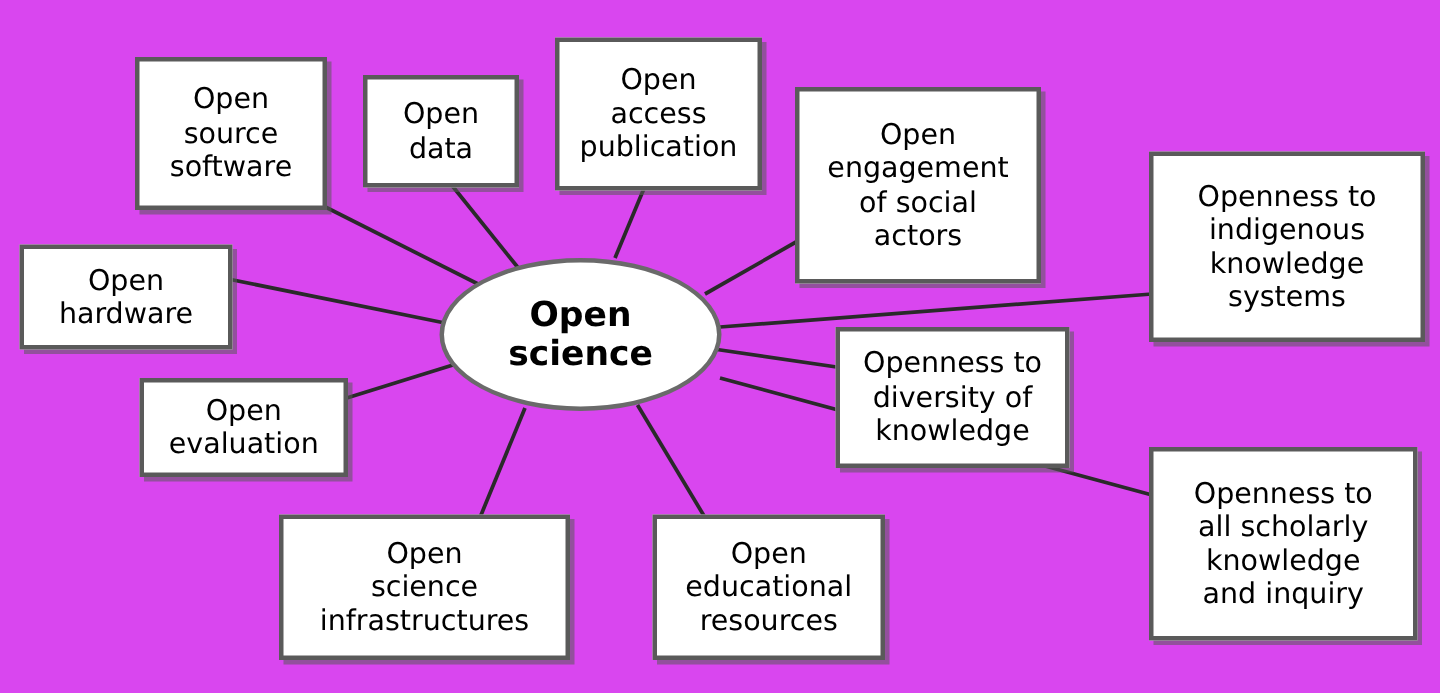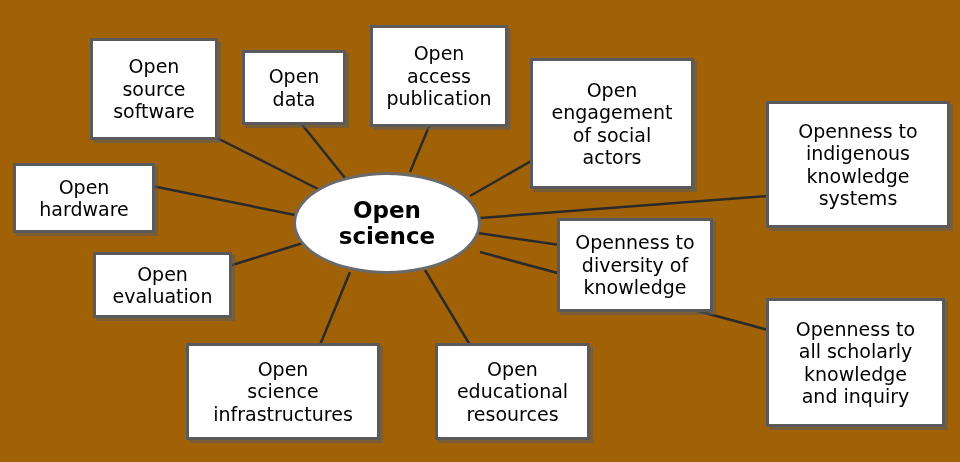--- a/index.html
+++ b/index.html
@@ -4,21 +4,21 @@
 <style>
   html, body {
     margin: 0;
     padding: 0;
     background: #000000;
   }
   #canvas {
     position: relative;
     width: 960px;
     height: 462px;
-    background: #a16207;
+    background: #d946ef;
     overflow: hidden;
     font-family: "DejaVu Sans", sans-serif;
   }
   .node {
     position: absolute;
     background: #ffffff;
     border: 3px solid #5a5a5a;
     box-sizing: border-box;
     display: flex;
     align-items: center;

